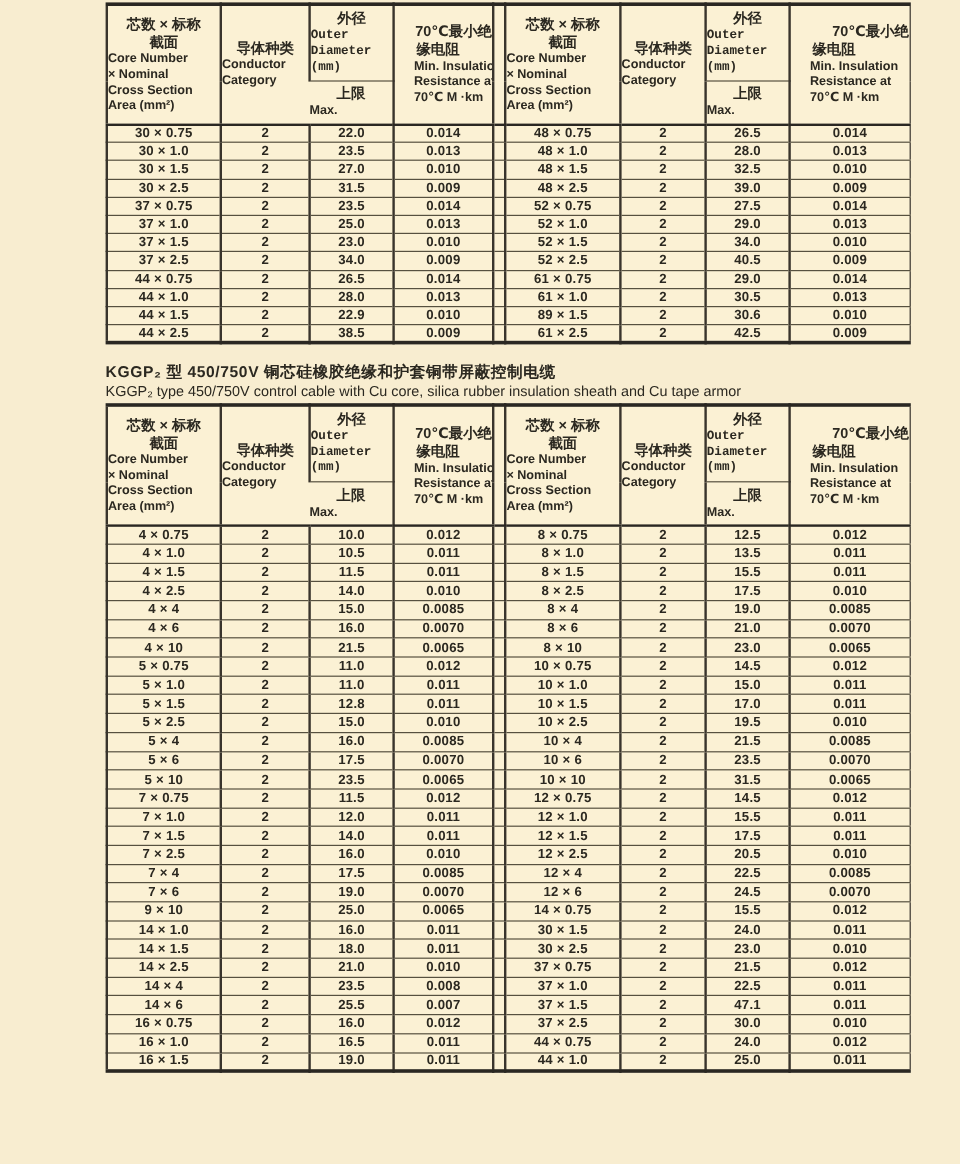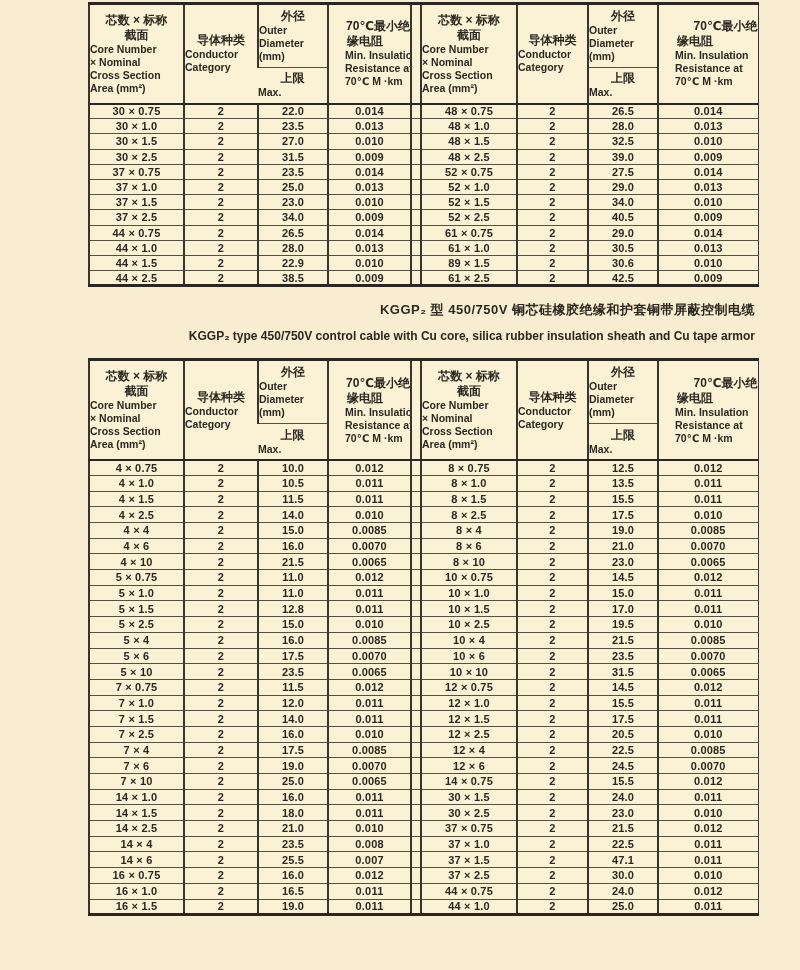--- a/index.html
+++ b/index.html
@@ -26,42 +26,42 @@
     border-left:2px solid var(--line-col);
     border-right:1px solid var(--line-col);
     border-top:3px solid var(--line-heavy);
     border-bottom:3px solid var(--line-heavy);
   }
   th,td{padding:0;margin:0;}
   th{border-left:2px solid var(--line-col);vertical-align:middle;font-weight:bold;}
   td{border-left:2px solid var(--line-col);}
   th:first-child,td:first-child{border-left:none;}
   thead th{border-bottom:2px solid var(--line-heavy);}
-  thead th.diam-top{border-bottom:1.5px solid var(--line-row);height:64px;}
+  thead th.diam-top{border-bottom:1.5px solid var(--line-row);height:64px;font-family:Liberation Mono, monospace;}
   thead tr.h-bot th{height:36px;}
   th.spacer,td.spacer{border-left:2px solid var(--line-col);border-right:2px solid var(--line-col);}
   tbody td{
     border-bottom:1px solid var(--line-row);
     text-align:center;font-weight:bold;font-size:11px;
     letter-spacing:0.2px;color:var(--ink);
   }
   .band1 tbody td{height:15.2px;}
   .band2 tbody td{height:15.7px;}
   .zh{font-size:12px;line-height:15px;text-align:center;}
   .en{font-size:10.5px;line-height:13px;text-align:left;font-weight:bold;}
   th .zh,th .en{white-space:nowrap;overflow:hidden;}
   th.c-res .zh-left{text-align:right;padding-left:5px;}
   th.c-res .zh-indent{text-align:left;padding-left:18px;}
   th.c-res .en-left{text-align:left;padding-left:16px;}
   .section-title{
-    width:669px;text-align:right;
-    padding:15px 2px 14px 0;
+    width:669px;text-align:left;
+    padding:15px 2px 2px 0;
   }
   .section-title .t-zh{font-size:13px;font-weight:bold;letter-spacing:0.5px;line-height:15px;}
-  .section-title .t-en{font-size:12px;font-weight:bold;line-height:15px;margin-top:12px;}
+  .section-title .t-en{font-size:12px;font-weight:normal;line-height:15px;margin-top:2px;}
 </style>
 </head>
 <body>
 
 <div class="sheet">
 
   <div class="band band1">
   <table>
     <colgroup>
       <col style="width:95px">
@@ -578,21 +578,21 @@
             <td>2</td>
             <td>19.0</td>
             <td>0.0070</td>
             <td class="spacer"></td>
             <td>12 × 6</td>
             <td>2</td>
             <td>24.5</td>
             <td>0.0070</td>
           </tr>
           <tr>
-            <td>7 × 10</td>
+            <td>9 × 10</td>
             <td>2</td>
             <td>25.0</td>
             <td>0.0065</td>
             <td class="spacer"></td>
             <td>14 × 0.75</td>
             <td>2</td>
             <td>15.5</td>
             <td>0.012</td>
           </tr>
           <tr>

